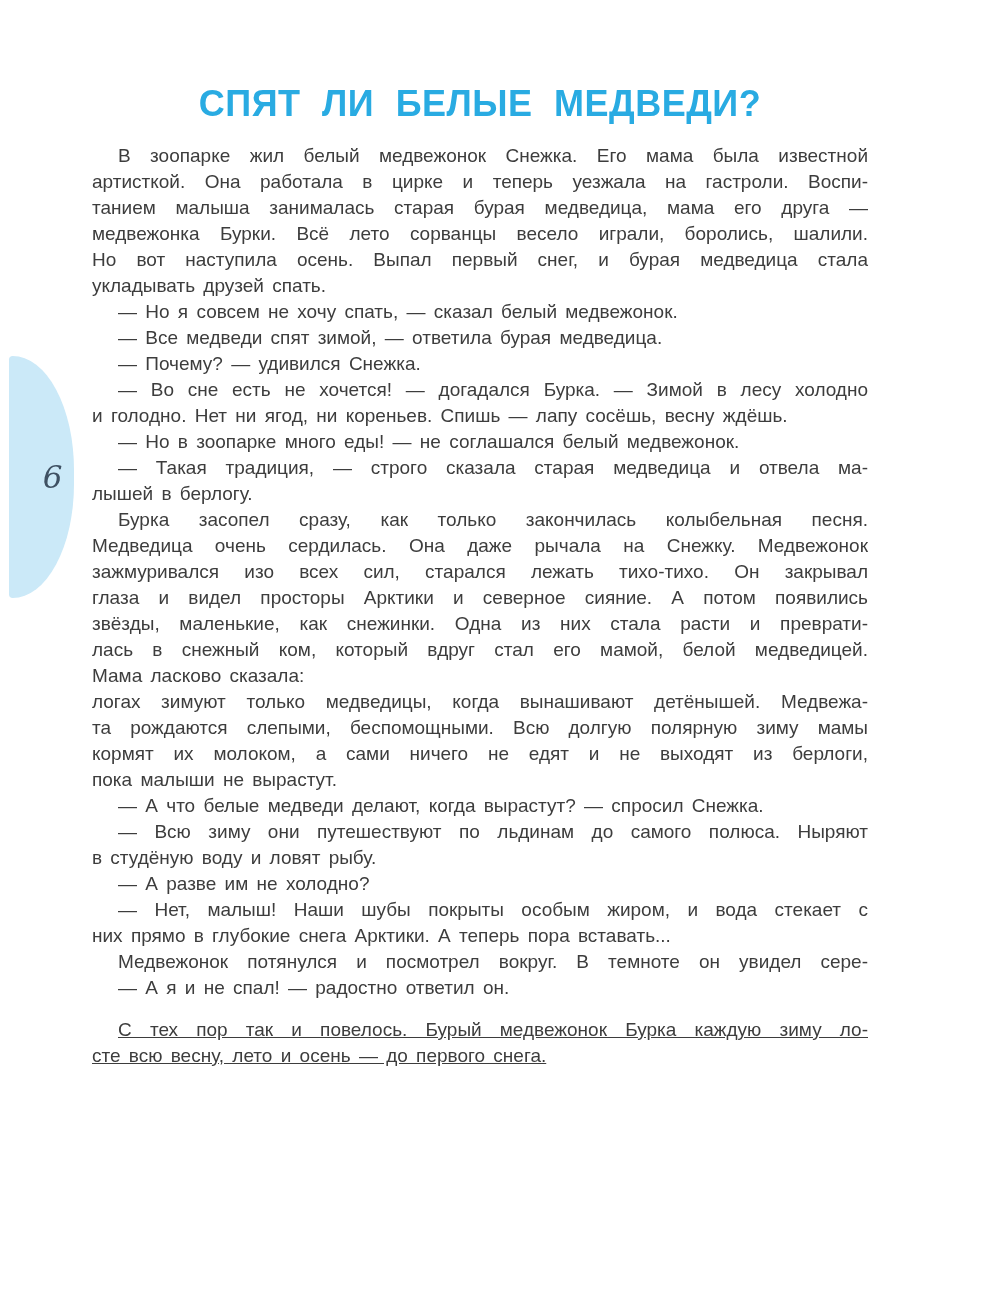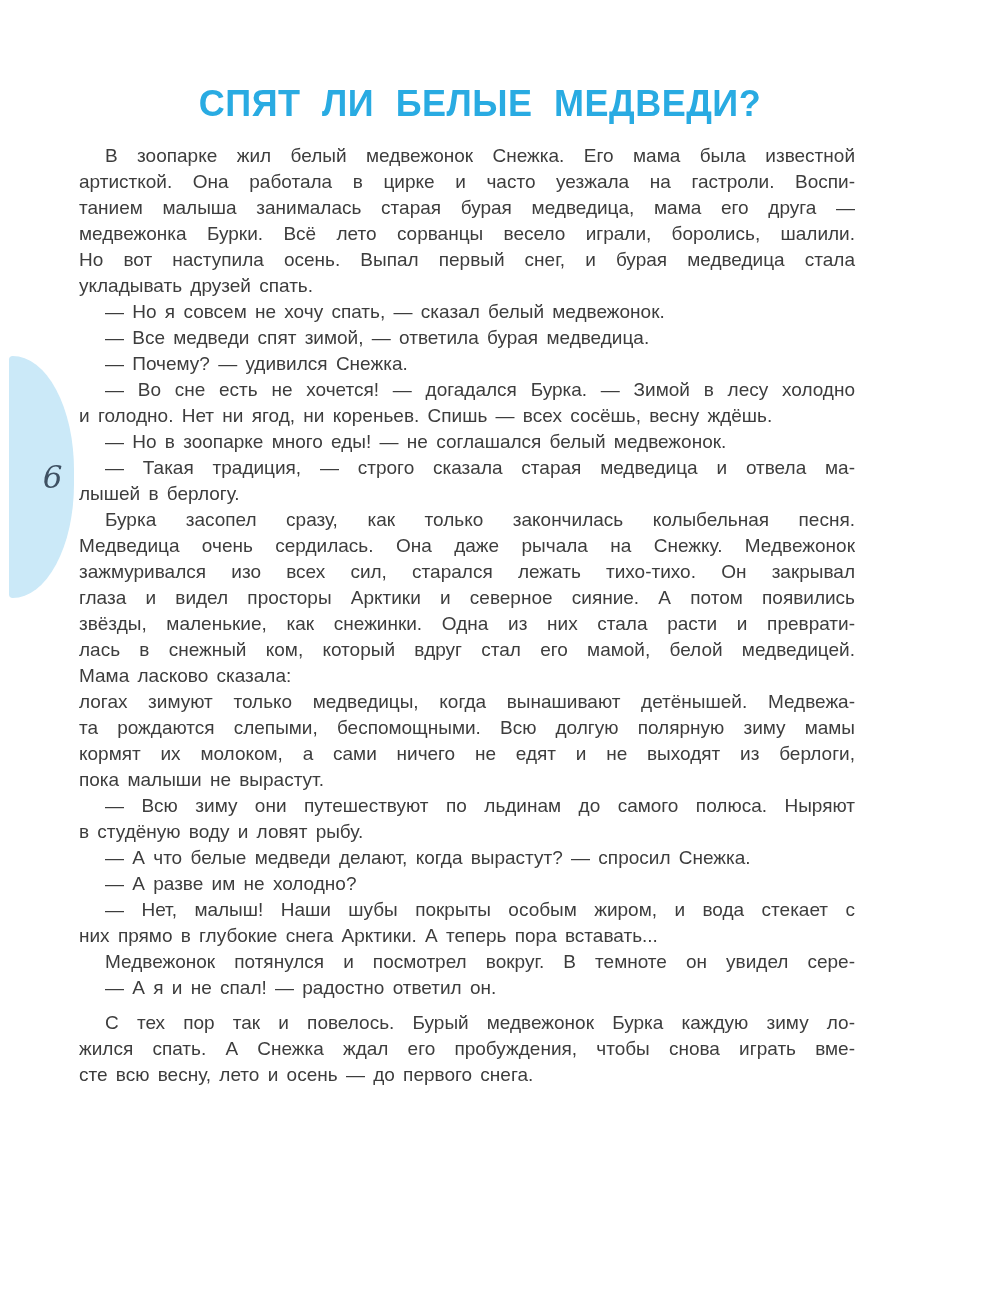--- a/index.html
+++ b/index.html
@@ -27,29 +27,29 @@
     line-height: 1;
     font-weight: bold;
     color: var(--title_color);
     letter-spacing: 0.5px;
     word-spacing: 11px;
     white-space: nowrap;
   }
   .story {
     position: absolute;
     top: 143px;
-    left: 79px;
+    left: 92px;
     width: 776px;
     font-size: 19px;
     line-height: 26px;
     color: var(--text_color);
     word-spacing: 3px;
   }
   .para { margin: 0; }
-  .para.gap { margin-top: 9px; }
+  .para.gap { margin-top: 16px; text-decoration: underline; }
   .line { text-align: left; }
   .line.just {
     text-align: justify;
     text-align-last: justify;
     text-justify: inter-word;
   }
   .line.first { text-indent: 26px; }
   .page-tab {
     position: absolute;
     left: 9px;
@@ -72,38 +72,38 @@
   }
 </style>
 </head>
 <body>
 
 <div class="page">
   <div class="title">СПЯТ ЛИ БЕЛЫЕ МЕДВЕДИ?</div>
   <div class="story">
       <div class="para">
         <div class="line first just">В зоопарке жил белый медвежонок Снежка. Его мама была известной</div>
-        <div class="line just">артисткой. Она работала в цирке и часто уезжала на гастроли. Воспи-</div>
+        <div class="line just">артисткой. Она работала в цирке и теперь уезжала на гастроли. Воспи-</div>
         <div class="line just">танием малыша занималась старая бурая медведица, мама его друга —</div>
         <div class="line just">медвежонка Бурки. Всё лето сорванцы весело играли, боролись, шалили.</div>
         <div class="line just">Но вот наступила осень. Выпал первый снег, и бурая медведица стала</div>
         <div class="line">укладывать друзей спать.</div>
       </div>
       <div class="para">
         <div class="line first">— Но я совсем не хочу спать, — сказал белый медвежонок.</div>
       </div>
       <div class="para">
         <div class="line first">— Все медведи спят зимой, — ответила бурая медведица.</div>
       </div>
       <div class="para">
         <div class="line first">— Почему? — удивился Снежка.</div>
       </div>
       <div class="para">
         <div class="line first just">— Во сне есть не хочется! — догадался Бурка. — Зимой в лесу холодно</div>
-        <div class="line">и голодно. Нет ни ягод, ни кореньев. Спишь — всех сосёшь, весну ждёшь.</div>
+        <div class="line">и голодно. Нет ни ягод, ни кореньев. Спишь — лапу сосёшь, весну ждёшь.</div>
       </div>
       <div class="para">
         <div class="line first">— Но в зоопарке много еды! — не соглашался белый медвежонок.</div>
       </div>
       <div class="para">
         <div class="line first just">— Такая традиция, — строго сказала старая медведица и отвела ма-</div>
         <div class="line">лышей в берлогу.</div>
       </div>
       <div class="para">
         <div class="line first just">Бурка засопел сразу, как только закончилась колыбельная песня.</div>
@@ -114,41 +114,40 @@
         <div class="line just">лась в снежный ком, который вдруг стал его мамой, белой медведицей.</div>
         <div class="line">Мама ласково сказала:</div>
       </div>
       <div class="para">
         <div class="line just">логах зимуют только медведицы, когда вынашивают детёнышей. Медвежа-</div>
         <div class="line just">та рождаются слепыми, беспомощными. Всю долгую полярную зиму мамы</div>
         <div class="line just">кормят их молоком, а сами ничего не едят и не выходят из берлоги,</div>
         <div class="line">пока малыши не вырастут.</div>
       </div>
       <div class="para">
+        <div class="line first">— А что белые медведи делают, когда вырастут? — спросил Снежка.</div>
+      </div>
+      <div class="para">
         <div class="line first just">— Всю зиму они путешествуют по льдинам до самого полюса. Ныряют</div>
         <div class="line">в студёную воду и ловят рыбу.</div>
-      </div>
-      <div class="para">
-        <div class="line first">— А что белые медведи делают, когда вырастут? — спросил Снежка.</div>
       </div>
       <div class="para">
         <div class="line first">— А разве им не холодно?</div>
       </div>
       <div class="para">
         <div class="line first just">— Нет, малыш! Наши шубы покрыты особым жиром, и вода стекает с</div>
         <div class="line">них прямо в глубокие снега Арктики. А теперь пора вставать...</div>
       </div>
       <div class="para">
         <div class="line first just">Медвежонок потянулся и посмотрел вокруг. В темноте он увидел сере-</div>
       </div>
       <div class="para">
         <div class="line first">— А я и не спал! — радостно ответил он.</div>
       </div>
       <div class="para gap">
         <div class="line first just">С тех пор так и повелось. Бурый медвежонок Бурка каждую зиму ло-</div>
-        <div class="line just">жился спать. А Снежка ждал его пробуждения, чтобы снова играть вме-</div>
         <div class="line">сте всю весну, лето и осень — до первого снега.</div>
       </div>
     </div>
   <div class="page-tab">
     <span class="page-num">6</span>
   </div>
 </div>
 
 </body></html>

